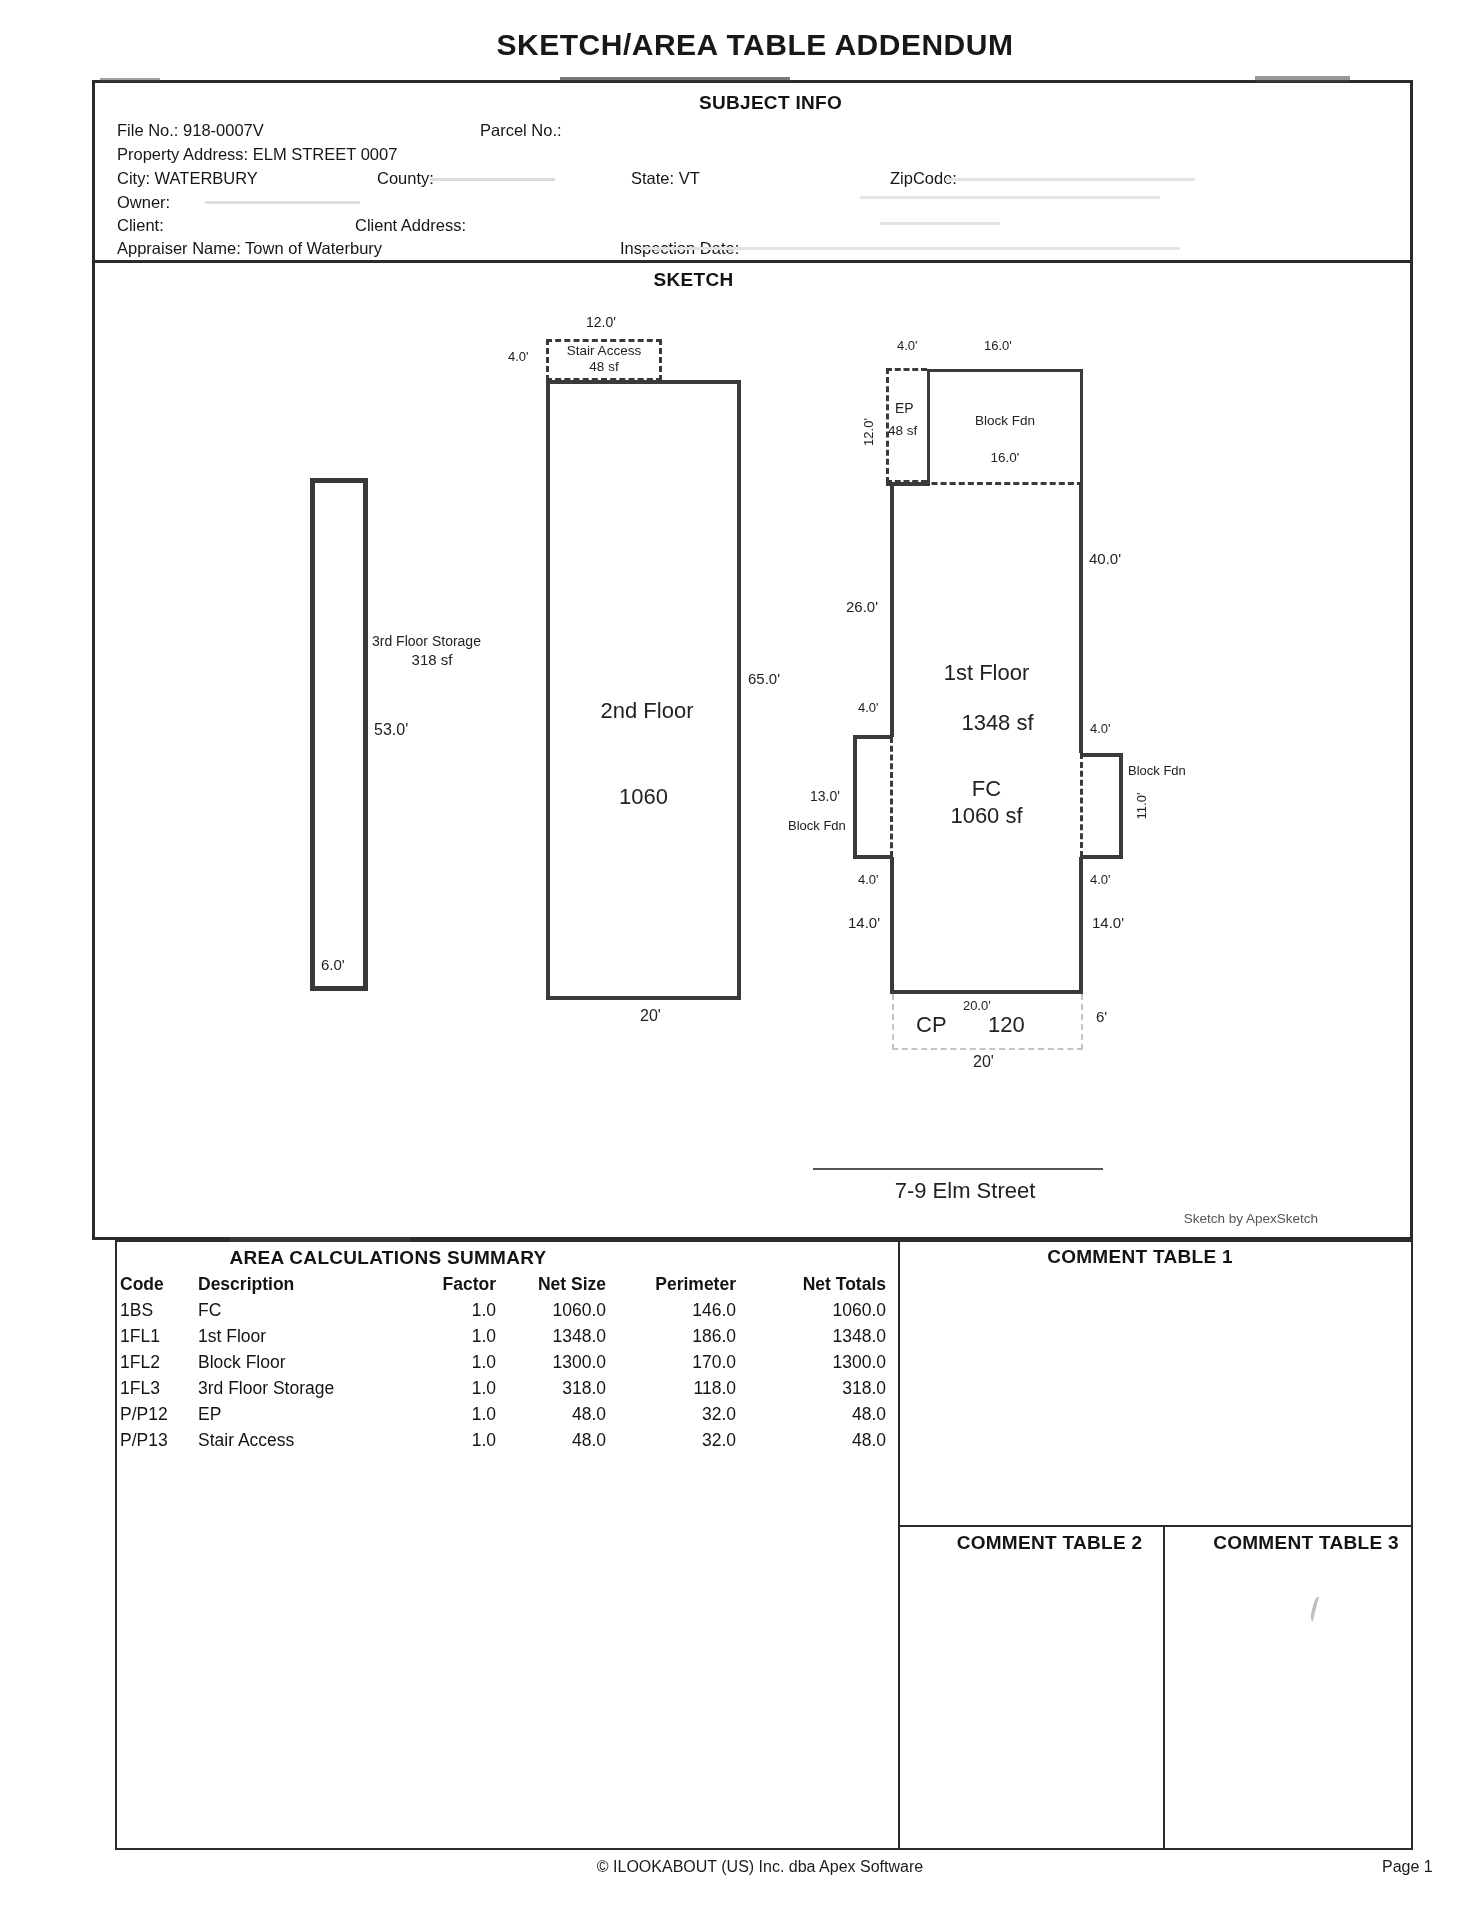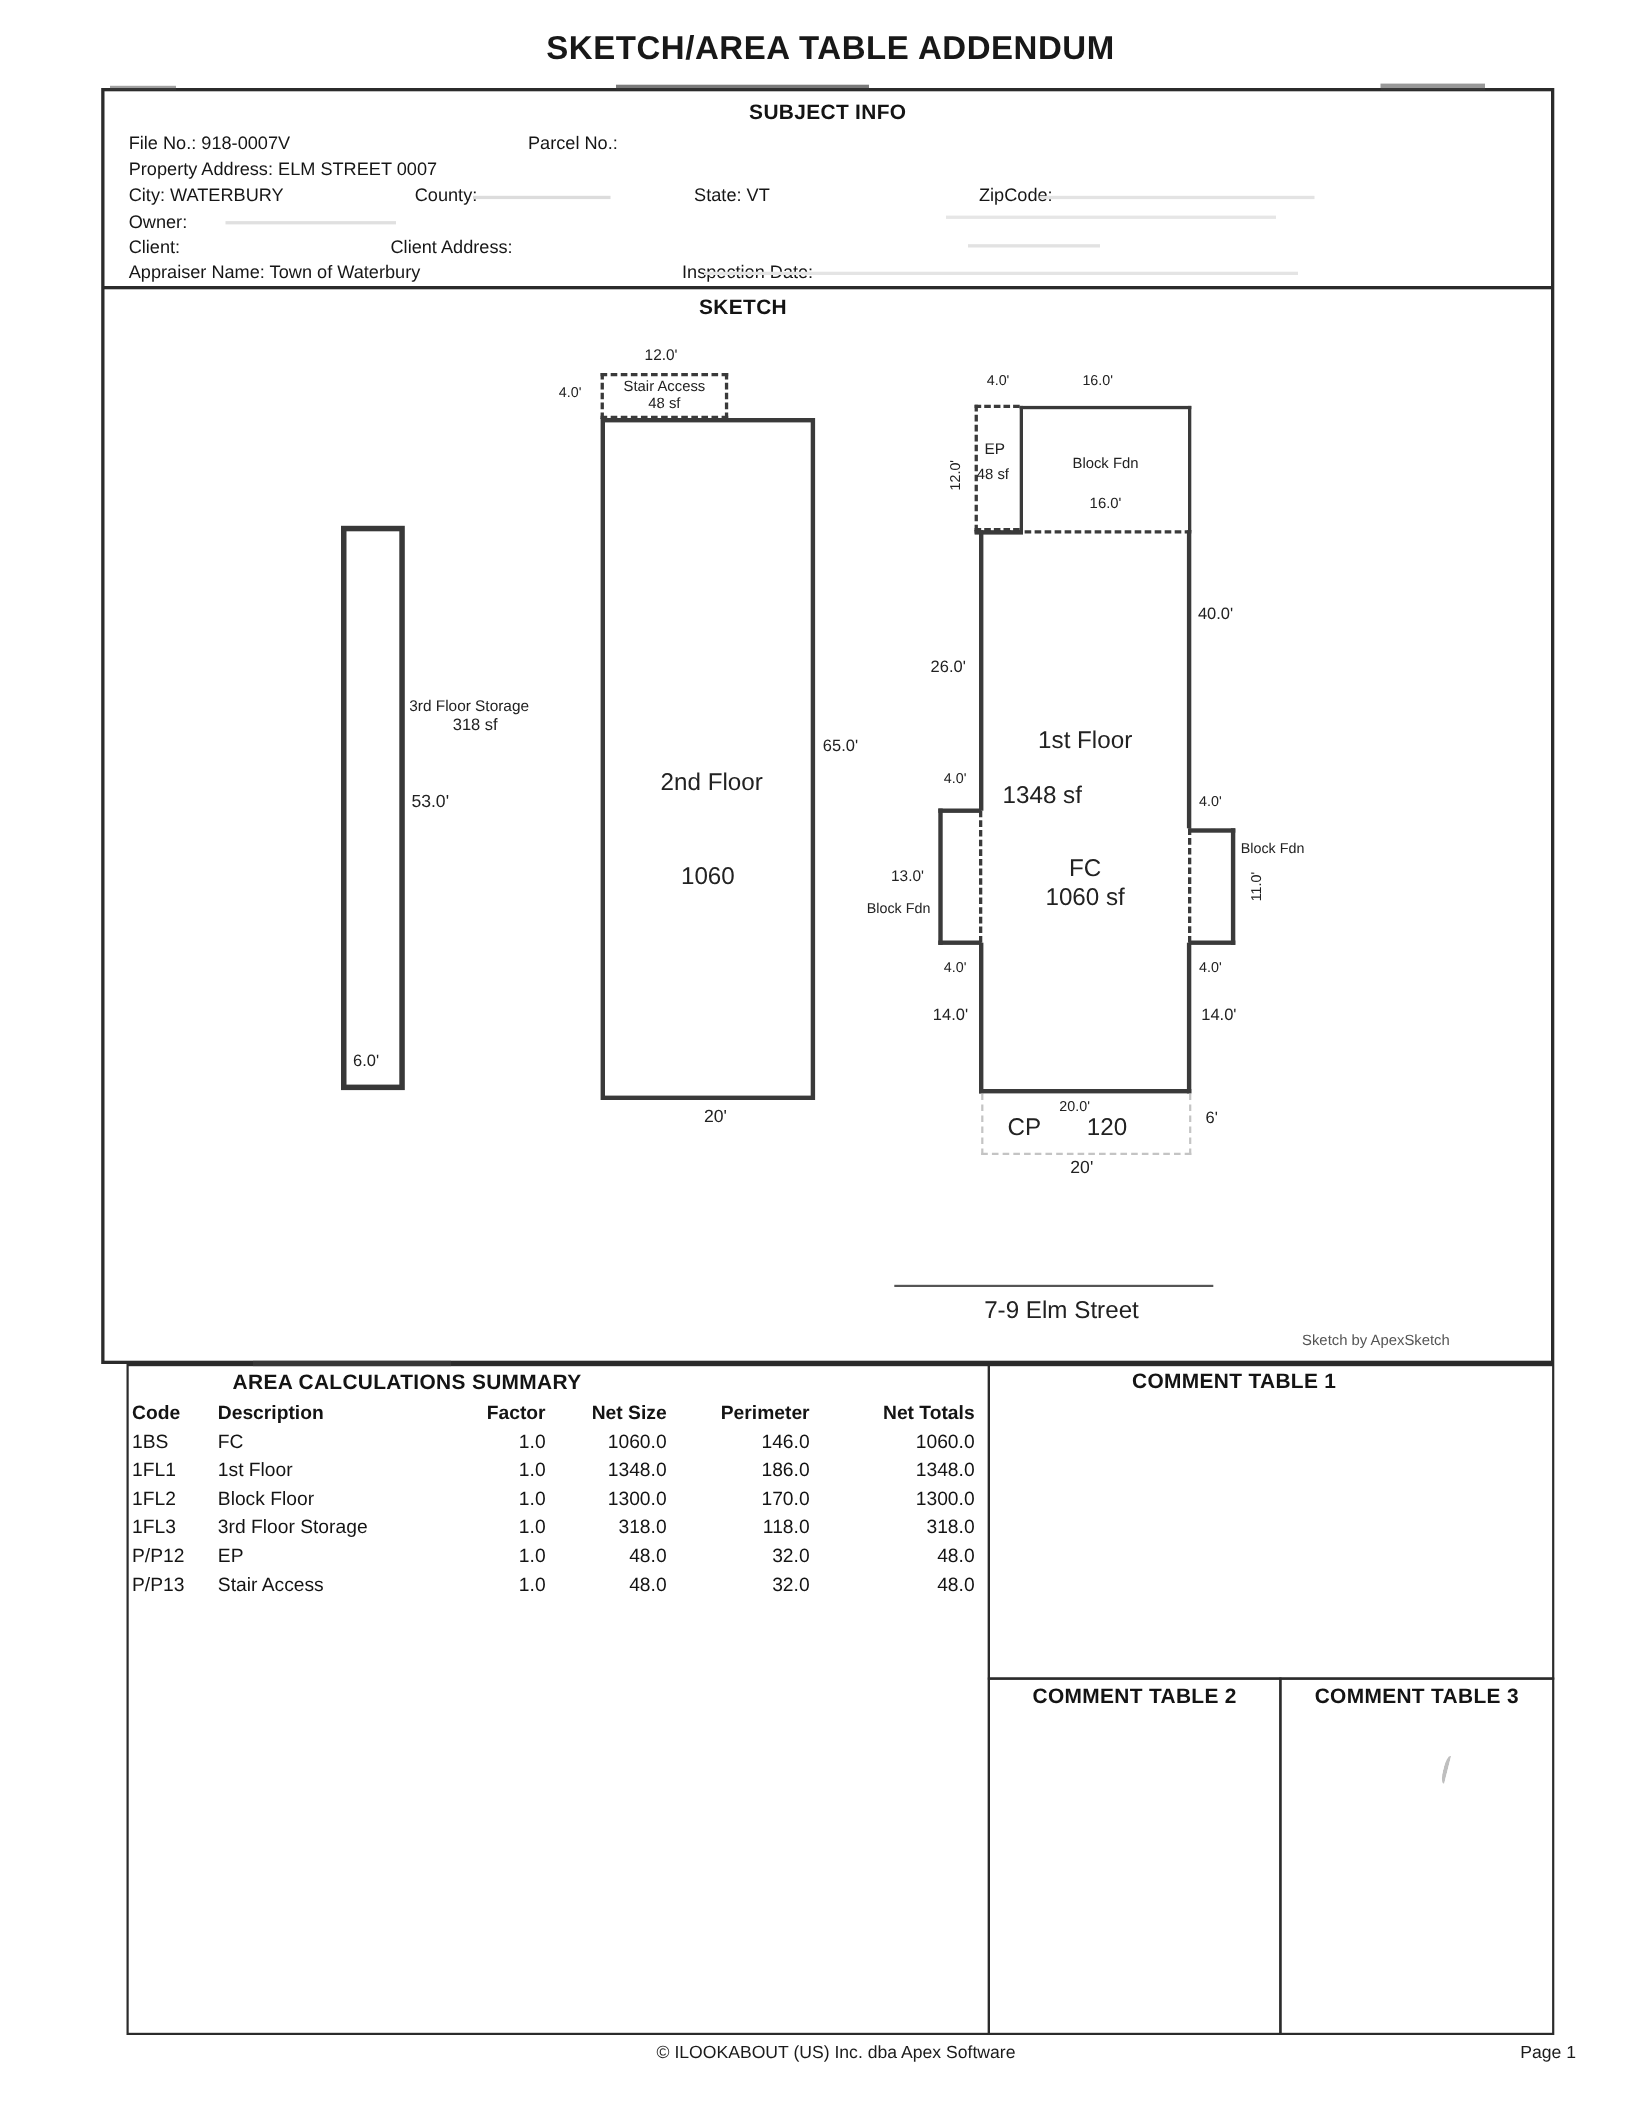--- a/index.html
+++ b/index.html
@@ -9,21 +9,21 @@
     font-family:"Liberation Sans","DejaVu Sans",sans-serif;
     color:#1b1b1b;
   }
   .abs { position:absolute; }
   .bold { font-weight:bold; }
   .ctr { text-align:center; }
   .rt  { text-align:right; }
   
   .box { position:absolute; border:3px solid #2b2b2b; background:transparent; }
   .thinbox { position:absolute; border:2px solid #2b2b2b; }
-  .sec-title { font-weight:bold; font-size:19px; letter-spacing:.3px; color:#141414; }
+  .sec-title { font-weight:bold; font-size:19px; letter-spacing:.3px; color:#141414;margin-left:18px; }
   .field { font-size:16.5px; color:#161616; white-space:nowrap; }
   
   .wall  { position:absolute; border:4px solid #3a3a3a; }
   .wall5 { position:absolute; border:5px solid #383838; }
   .dashbox { position:absolute; border:3px dashed #3a3a3a; }
   .seg   { position:absolute; background:#3a3a3a; }
   .dashseg-h { position:absolute; border-top:3px dashed #3a3a3a; height:0; }
   .dashseg-v { position:absolute; border-left:3px dashed #3a3a3a; width:0; }
   .room  { position:absolute; font-size:22px; color:#222; white-space:nowrap; }
   .dim   { position:absolute; font-size:13px; color:#222; white-space:nowrap; }
@@ -153,21 +153,21 @@
 <div class="seg" style="left:1079px; top:482px; width:4px; height:271px;"></div>
 <div class="dashseg-v" style="left:1080px; top:753px; height:104px;"></div>
 <div class="seg" style="left:1079px; top:857px; width:4px; height:137px;"></div>
 
 <div class="seg" style="left:890px; top:990px; width:193px; height:4px;"></div>
 
 <div class="wall" style="left:853px; top:735px; width:39px; height:124px; border-right:none;"></div>
 <div class="wall" style="left:1081px; top:753px; width:42px; height:106px; border-left:none;"></div>
 
 <div class="room ctr" style="left:890px; top:660px;width:193px;">1st Floor</div>
-<div class="room ctr" style="left:842px; top:710px;width:211px;">1348 sf</div>
+<div class="room ctr" style="left:892px; top:710px;width:211px;">1348 sf</div>
 <div class="room ctr" style="left:890px; top:776px;width:193px;">FC</div>
 <div class="room ctr" style="left:890px; top:803px;width:193px;">1060 sf</div>
 
 <div class="dim15" style="left:1089px; top:550px;">40.0'</div>
 <div class="dim15" style="left:846px; top:598px;">26.0'</div>
 <div class="dim" style="left:858px; top:700px;">4.0'</div>
 <div class="dim" style="left:1090px; top:721px;">4.0'</div>
 <div class="dim" style="left:810px; top:788px; font-size:14px;">13.0'</div>
 <div class="dim" style="left:788px; top:818px;">Block Fdn</div>
 <div class="dim" style="left:1128px; top:763px;">Block Fdn</div>

